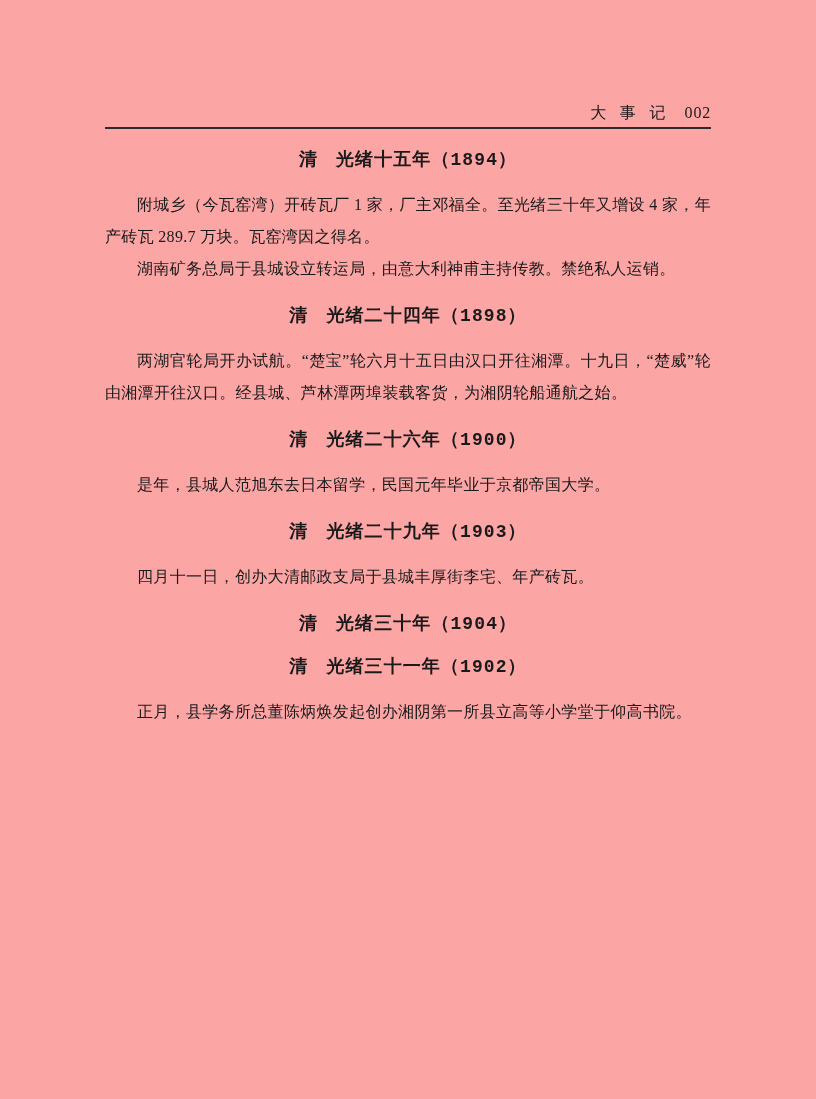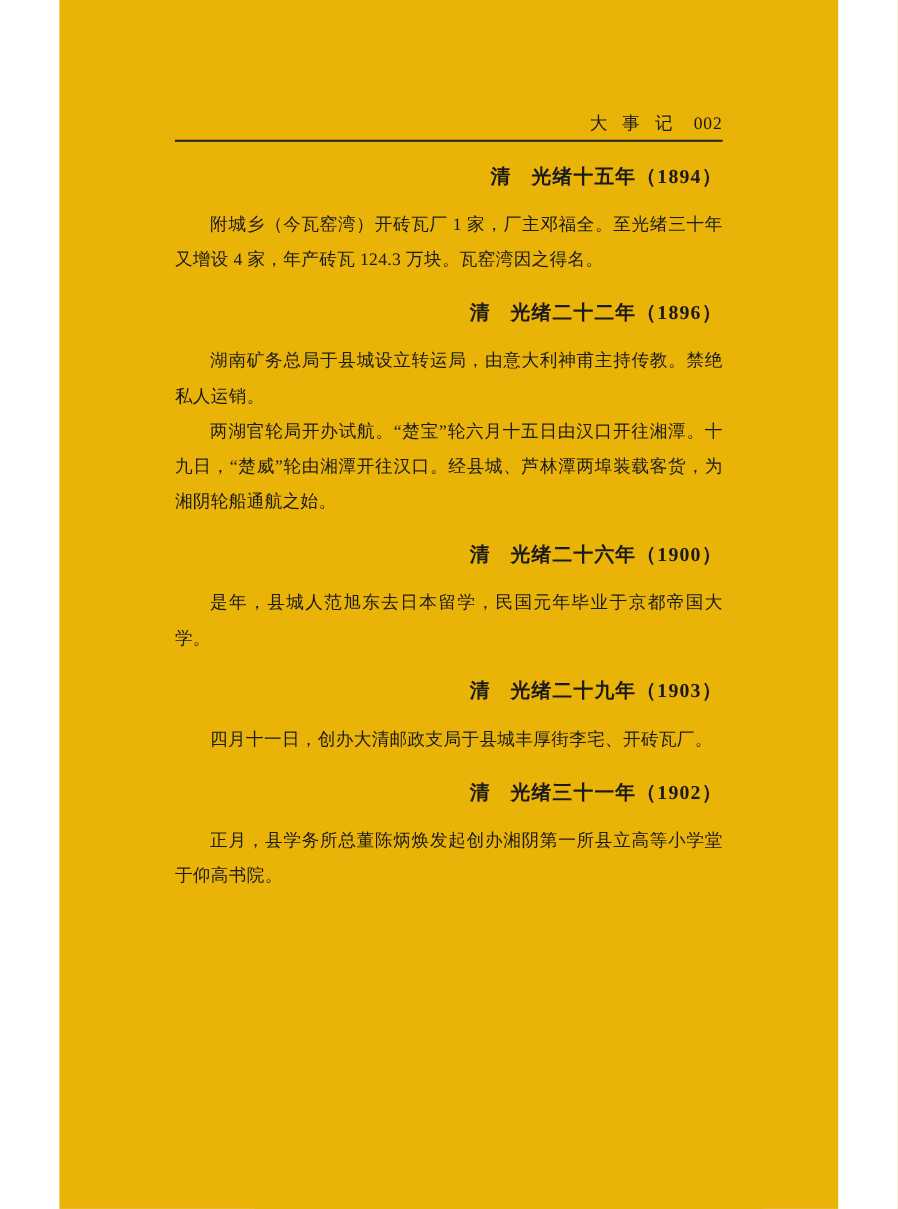--- a/index.html
+++ b/index.html
@@ -1,21 +1,21 @@
 <!DOCTYPE html>
 <html lang="zh"><head>
 <meta charset="utf-8">
 <style>
   html, body { margin: 0; padding: 0; background: #ffffff; }
   .page {
     position: relative;
-    width: 708px;
+    width: 816px;
     height: 1099px;
     margin: 0 auto;
-    background: #eab308;
+    background: #fca5a5;
     color: #1a1a1a;
     box-sizing: border-box;
     padding: 102px 105px 0 105px;
     font-family: "Liberation Serif", "DejaVu Serif", serif;
     overflow: hidden;
   }
   
   .header-row {
     display: flex;
     justify-content: flex-end;
@@ -31,25 +31,25 @@
   .head-page {
     margin-left: 0.35em;
     letter-spacing: 0.05em;
   }
   .header-rule {
     height: 2px;
     background: #2b2b2b;
   }
   
   .entry-heading {
-    font-family: Liberation Serif, serif;
+    font-family: Liberation Mono, monospace;
     font-weight: 700;
     font-size: 18px;
     line-height: 24px;
-    text-align: right;
+    text-align: center;
     margin: 19px 0 17px 0;
     letter-spacing: 0.06em;
   }
   .entry-heading .dynasty { margin-right: 1em; }
   
   .entry-para {
     font-size: 16px;
     line-height: 32px;
     margin: 0;
     text-align: justify;
@@ -69,49 +69,52 @@
     </div>
     <div class="header-rule"></div>
   </header>
 
   <main>
 
     <section>
       <h2 class="entry-heading">
         <span class="dynasty">清</span><span class="year">光绪十五年（1894）</span>
       </h2>
-      <p class="entry-para">附城乡（今瓦窑湾）开砖瓦厂 1 家，厂主邓福全。至光绪三十年又增设 4 家，年产砖瓦 124.3 万块。瓦窑湾因之得名。</p>
+      <p class="entry-para">附城乡（今瓦窑湾）开砖瓦厂 1 家，厂主邓福全。至光绪三十年又增设 4 家，年产砖瓦 289.7 万块。瓦窑湾因之得名。</p>
+    </section>
+
+    <section>
+      <p class="entry-para">湖南矿务总局于县城设立转运局，由意大利神甫主持传教。禁绝私人运销。</p>
     </section>
 
     <section>
       <h2 class="entry-heading">
-        <span class="dynasty">清</span><span class="year">光绪二十二年（1896）</span>
+        <span class="dynasty">清</span><span class="year">光绪二十四年（1898）</span>
       </h2>
-      <p class="entry-para">湖南矿务总局于县城设立转运局，由意大利神甫主持传教。禁绝私人运销。</p>
-    </section>
-
-    <section>
       <p class="entry-para">两湖官轮局开办试航。“楚宝”轮六月十五日由汉口开往湘潭。十九日，“楚威”轮由湘潭开往汉口。经县城、芦林潭两埠装载客货，为湘阴轮船通航之始。</p>
     </section>
 
     <section>
       <h2 class="entry-heading">
         <span class="dynasty">清</span><span class="year">光绪二十六年（1900）</span>
       </h2>
       <p class="entry-para">是年，县城人范旭东去日本留学，民国元年毕业于京都帝国大学。</p>
     </section>
 
     <section>
       <h2 class="entry-heading">
         <span class="dynasty">清</span><span class="year">光绪二十九年（1903）</span>
       </h2>
-      <p class="entry-para">四月十一日，创办大清邮政支局于县城丰厚街李宅、开砖瓦厂。</p>
+      <p class="entry-para">四月十一日，创办大清邮政支局于县城丰厚街李宅、年产砖瓦。</p>
     </section>
 
     <section>
+      <h2 class="entry-heading">
+        <span class="dynasty">清</span><span class="year">光绪三十年（1904）</span>
+      </h2>
     </section>
 
     <section>
       <h2 class="entry-heading">
         <span class="dynasty">清</span><span class="year">光绪三十一年（1902）</span>
       </h2>
       <p class="entry-para">正月，县学务所总董陈炳焕发起创办湘阴第一所县立高等小学堂于仰高书院。</p>
     </section>
 
   </main>

